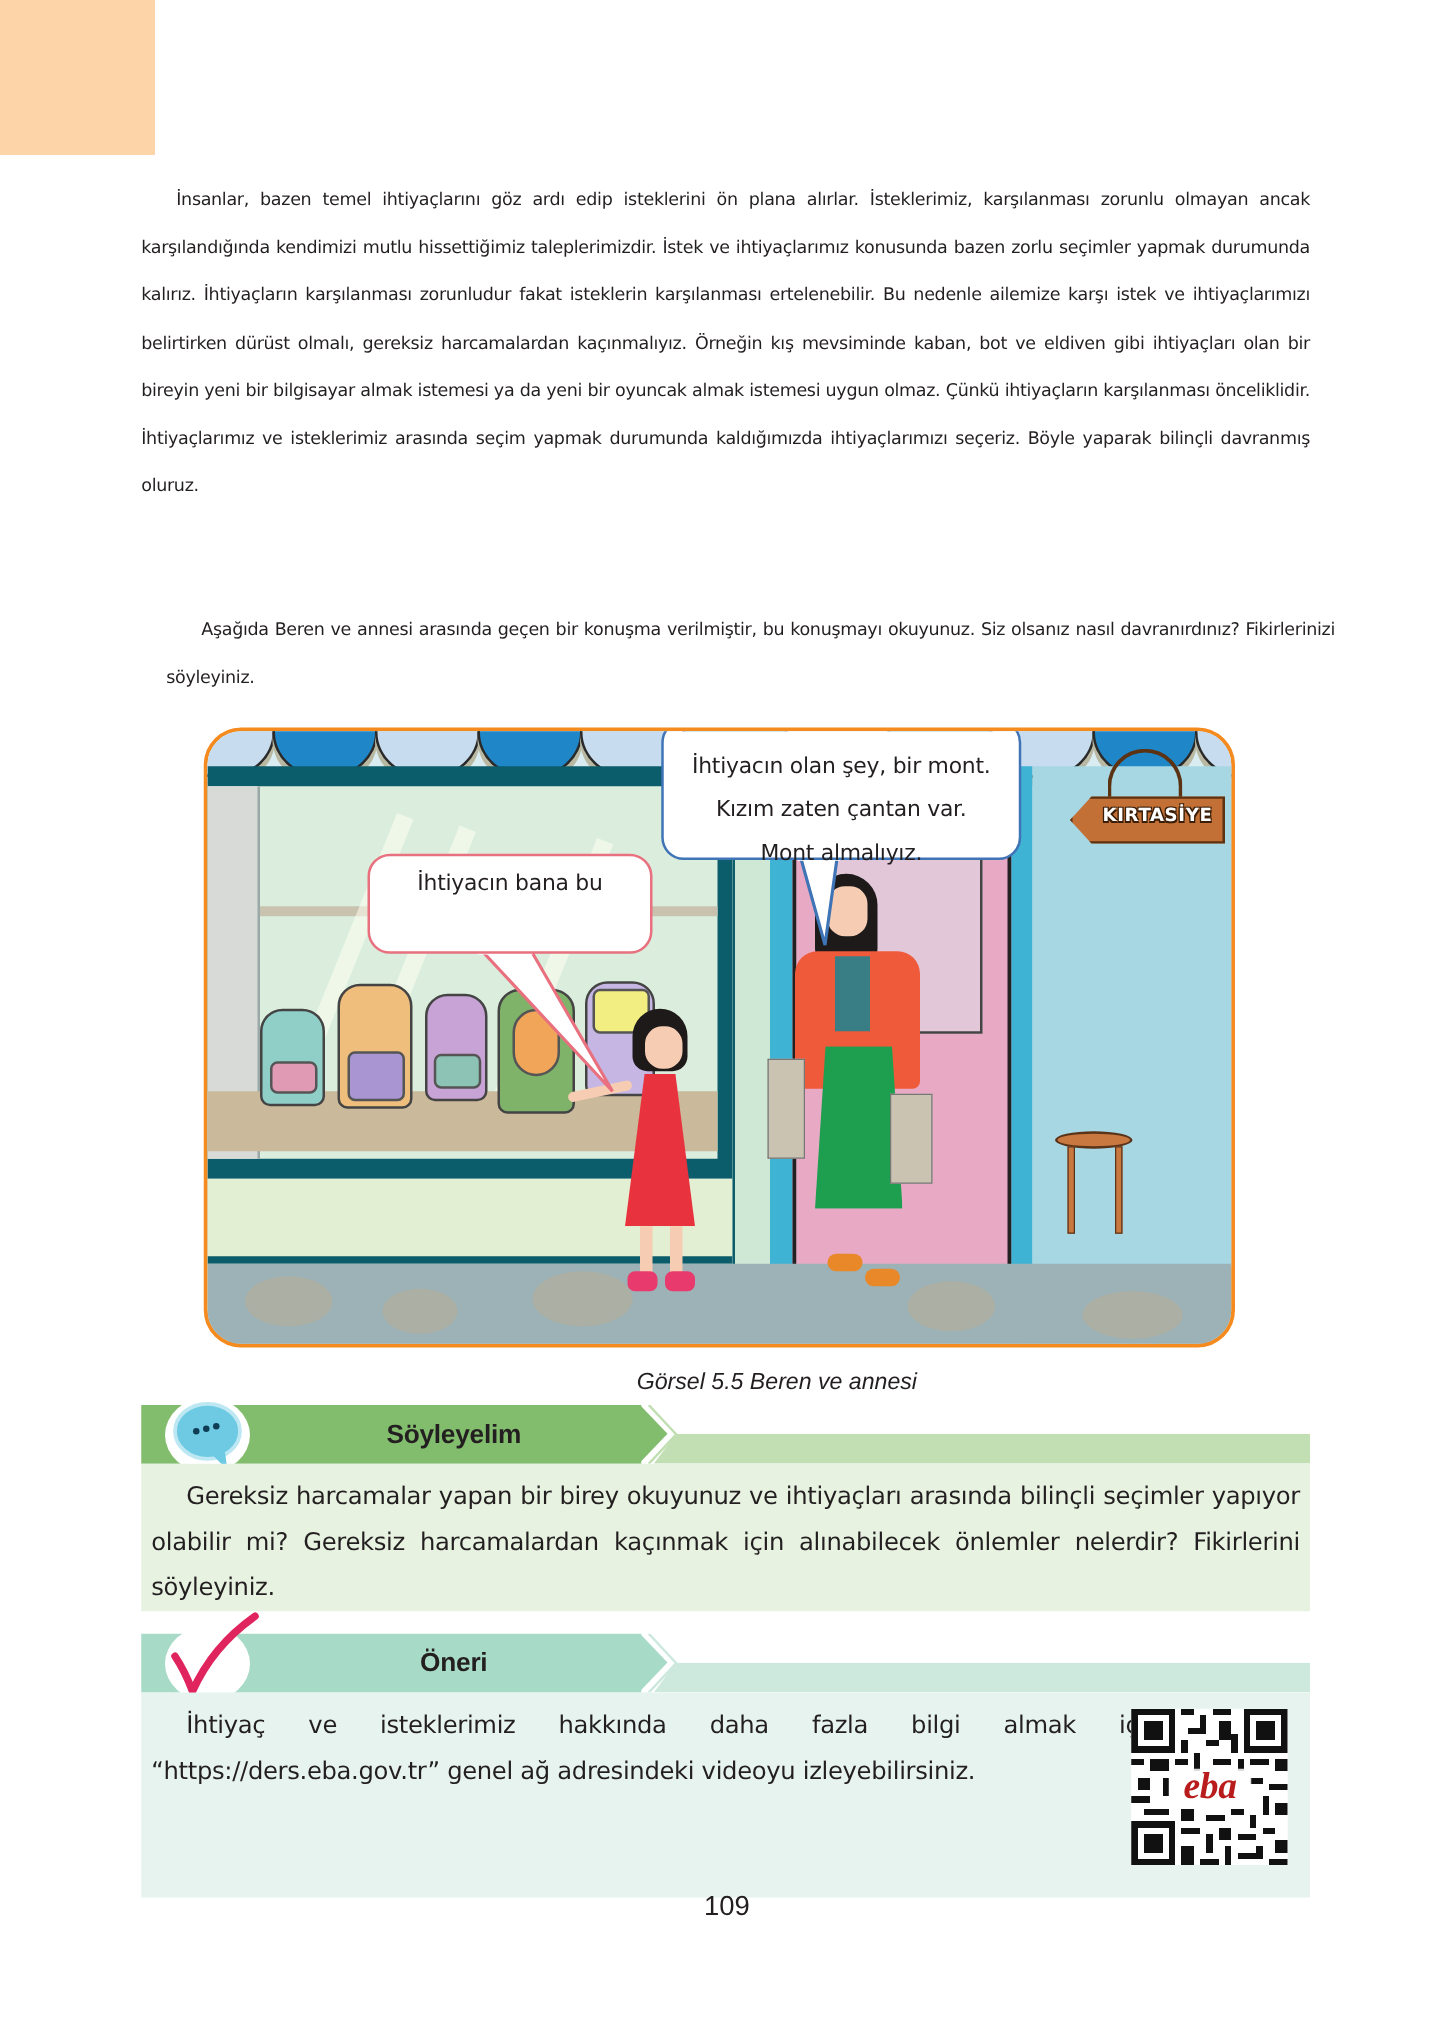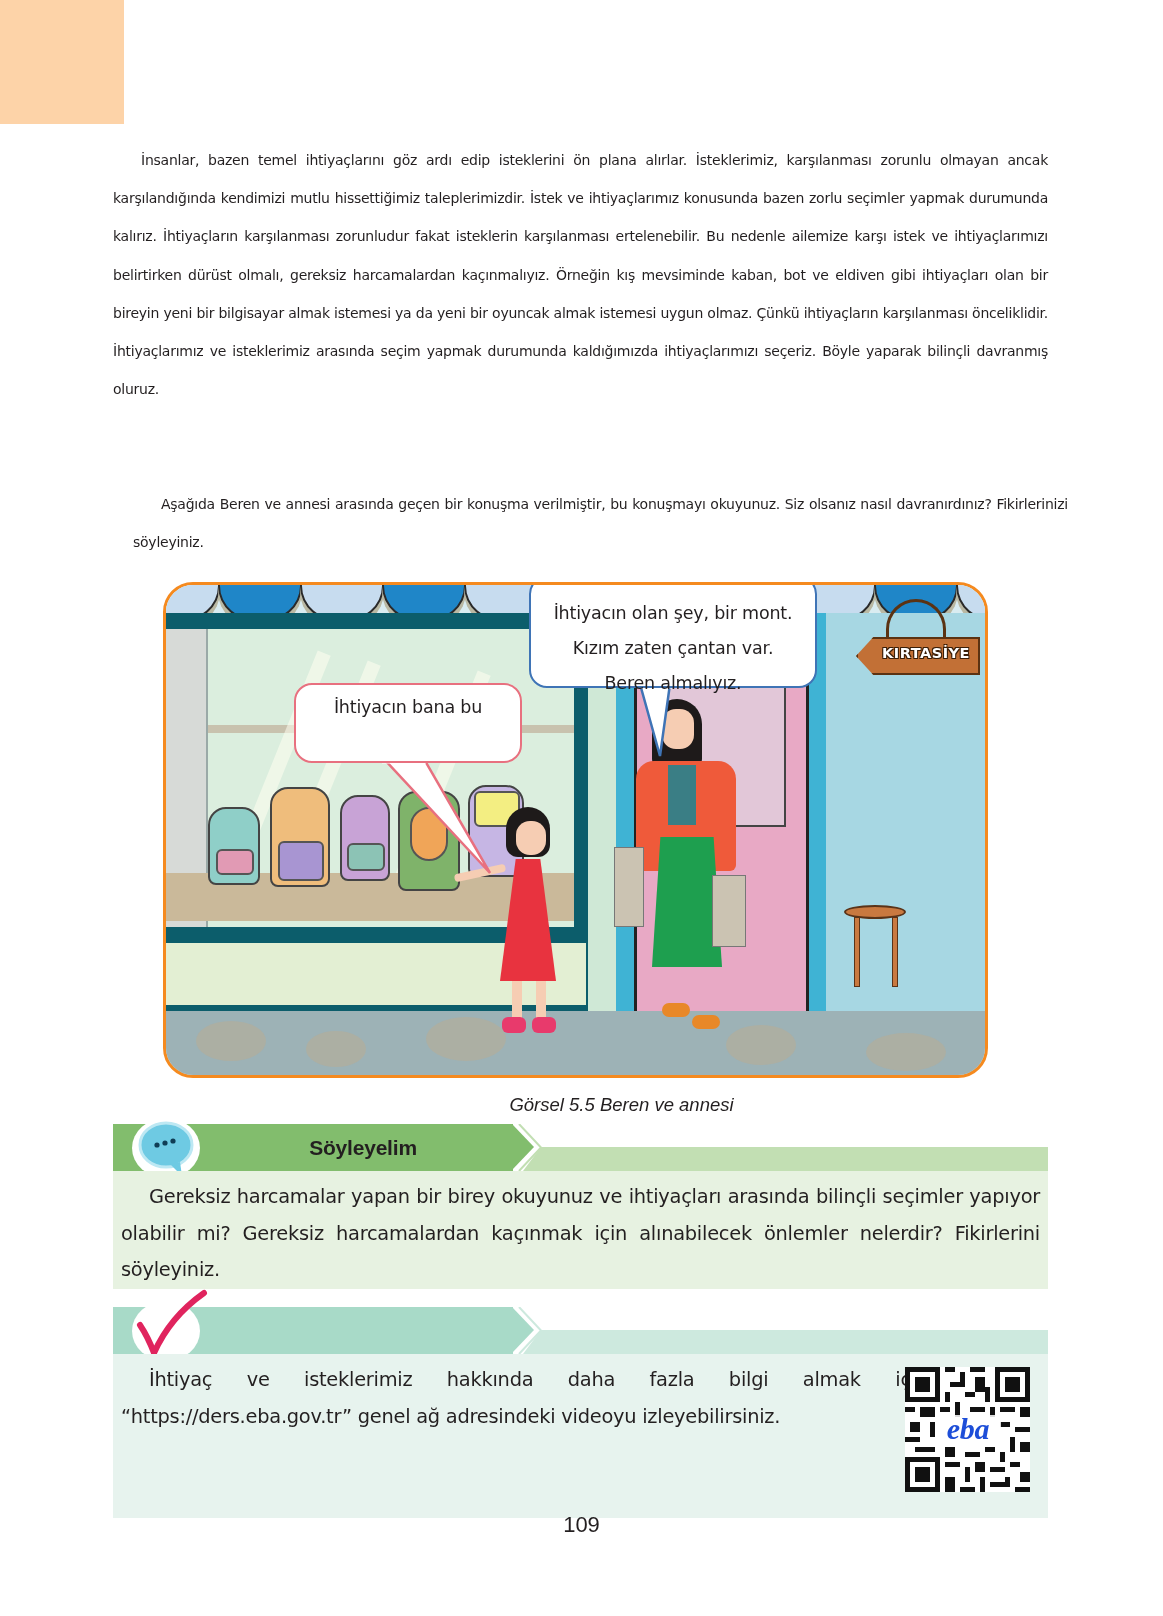--- a/index.html
+++ b/index.html
@@ -109,21 +109,21 @@
     .oneri .band-dark-tip { border-left: 22px solid #a8dac8; }
     .oneri .band-light { background: #cde9de; }
     .oneri .box-body { top: 47px; height: 164px; background: #e7f3ee; padding: 8px 120px 0 8px; }
 
     .qr {
       position: absolute; right: 18px; top: 13px; width: 125px; height: 125px; background: #ffffff;
     }
     .qr-logo {
       position: absolute; left: 30px; top: 48px; width: 66px; height: 28px;
       font-family: "Liberation Serif", serif; font-style: italic; font-weight: bold; font-size: 30px; line-height: 28px;
-      color: #1d4ed8; text-align: center; background: rgba(255,255,255,0.85); border-radius: 4px;
+      color: #b91c1c; text-align: center; background: rgba(255,255,255,0.85); border-radius: 4px;
     }
 
     .page-number {
       position: absolute; left: 0; width: 1163px; top: 1512px; text-align: center;
       font-family: "Liberation Sans", sans-serif; font-size: 22px; color: #231f20;
     }
   </style>
 </head>
 <body>
 
@@ -231,21 +231,21 @@
     <div>İhtiyacın bana bu</div>
   </div>
 
   <svg class="tail" style="left:468px; top:97px;" width="60" height="76">
     <polygon points="6,2 36,2 26,74" fill="#ffffff" stroke="#3f74b6" stroke-width="2.5"></polygon>
     <line x1="4" y1="4" x2="38" y2="4" stroke="#ffffff" stroke-width="5"></line>
   </svg>
   <div class="bubble bubble-mother">
     <div>İhtiyacın olan şey, bir mont.</div>
     <div>Kızım zaten çantan var.</div>
-    <div>Beren almalıyız.</div>
+    <div>Mont almalıyız.</div>
   </div>
 </div>
 
 <div class="caption">Görsel 5.5 Beren ve annesi</div>
 
 <div class="box soyle">
   <div class="box-band">
     <div class="band-dark"></div>
     <div class="band-dark-tip"></div>
     <svg class="band-divider" width="26" height="47">
@@ -274,20 +274,21 @@
     <div class="band-dark-tip"></div>
     <svg class="band-divider" width="26" height="47">
       <polyline points="2,0 24,23.5 2,47" fill="none" stroke="#cde9de" stroke-width="2"></polyline>
     </svg>
     <div class="band-light"></div>
     <div class="badge">
       <svg width="80" height="80" viewBox="0 0 80 80" style="position:absolute; left:-2px; top:-18px;">
         <path d="M10 42 Q18 54 24 70 Q40 34 74 10" fill="none" stroke="#e0245e" stroke-width="6" stroke-linecap="round" stroke-linejoin="round"></path>
       </svg>
     </div>
+    <div class="band-title">Öneri</div>
   </div>
   <div class="box-body">
     <p>İhtiyaç ve isteklerimiz hakkında daha fazla bilgi almak için “https://ders.eba.gov.tr” genel ağ adresindeki videoyu izleyebilirsiniz.</p>
     <div class="qr">
       <svg width="125" height="125" viewBox="0 0 25 25" shape-rendering="crispEdges">
         <rect x="0" y="0" width="25" height="25" fill="#ffffff"></rect>
         <g fill="#111111">
           <rect x="0" y="0" width="7" height="7"></rect>
             <rect x="18" y="0" width="7" height="7"></rect>
             <rect x="0" y="18" width="7" height="7"></rect>

